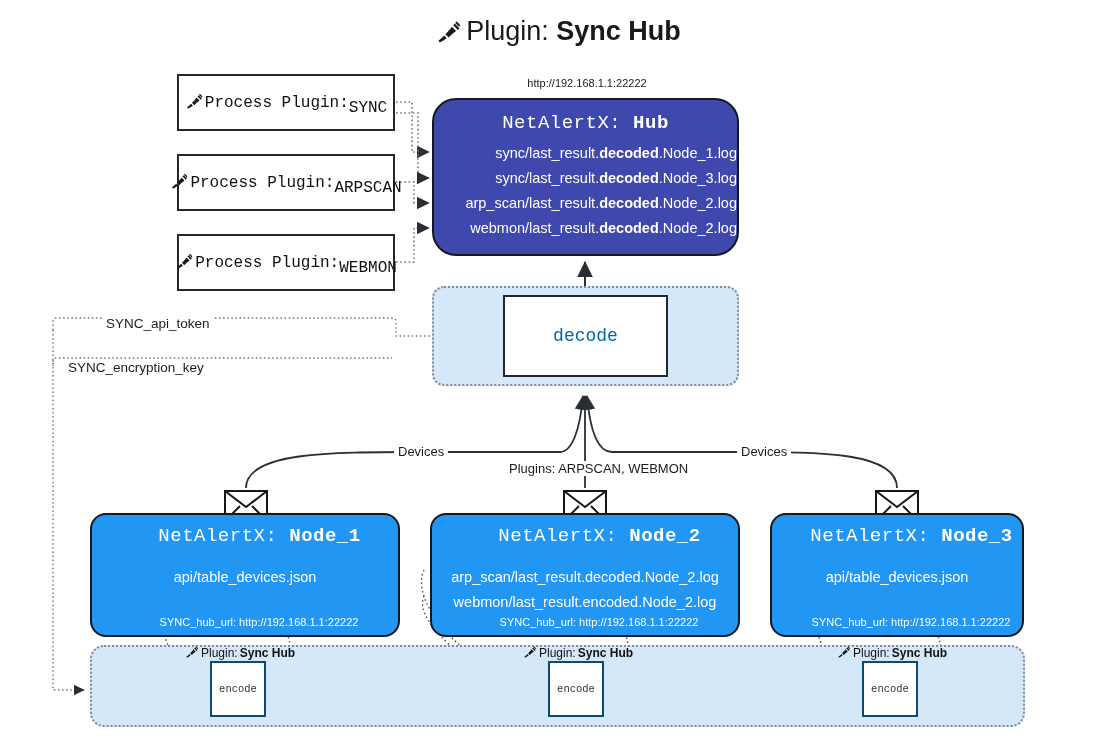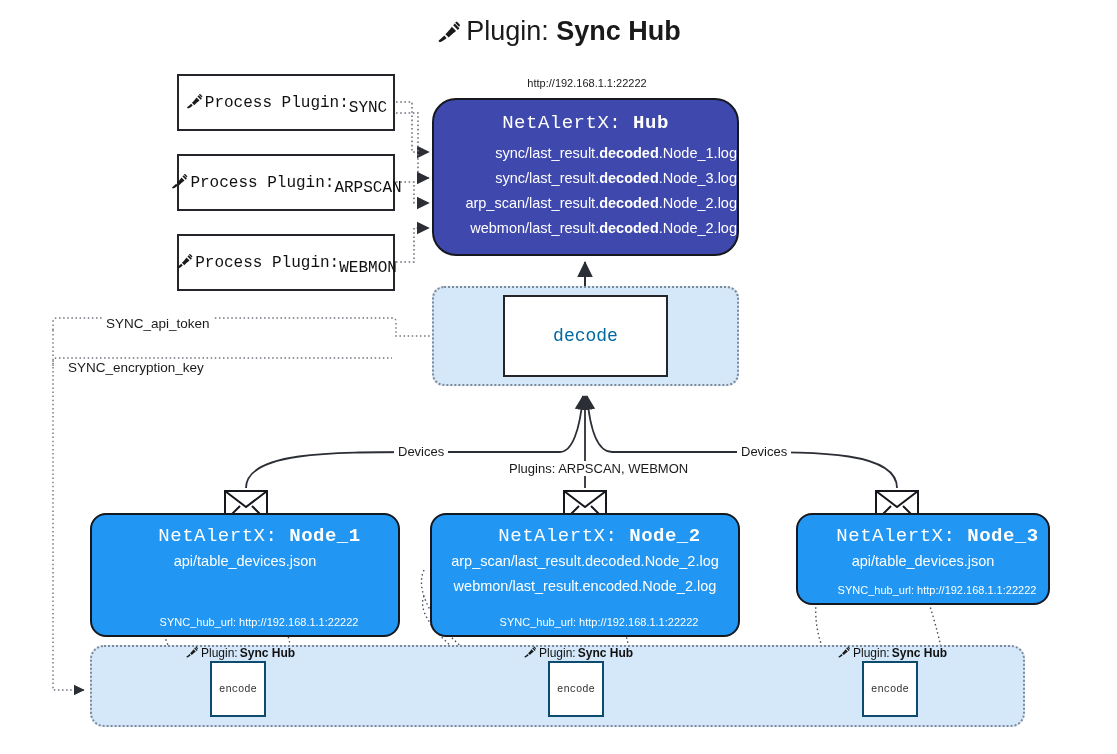--- a/index.html
+++ b/index.html
@@ -178,33 +178,33 @@
     position: absolute;
     background: #2196f3;
     border: 2px solid #16181f;
     border-radius: 16px;
     box-sizing: border-box;
     color: #ffffff;
     overflow: hidden;
   }
   .node-1 { left: 90px;  top: 513px; width: 310px; height: 124px; }
   .node-2 { left: 430px; top: 513px; width: 310px; height: 124px; }
-  .node-3 { left: 796px; top: 513px; width: 254px; height: 92px; }
+  .node-3 { left: 770px; top: 513px; width: 254px; height: 124px; }
 
   .node-title {
     margin-top: 10px;
     text-align: center;
     font-family: "Liberation Mono", monospace;
     font-size: 19px;
     letter-spacing: 0.5px;
     white-space: nowrap;
     padding-left: 29px;
   }
   .node-title .b { font-weight: 700; }
-  .node-lines { margin-top: 2px; }
+  .node-lines { margin-top: 18px; }
   .node-line {
     font-size: 14.5px;
     line-height: 25px;
     text-align: center;
     white-space: nowrap;
   }
   .node-foot {
     position: absolute;
     left: 0; right: 0;
     bottom: 7px;

